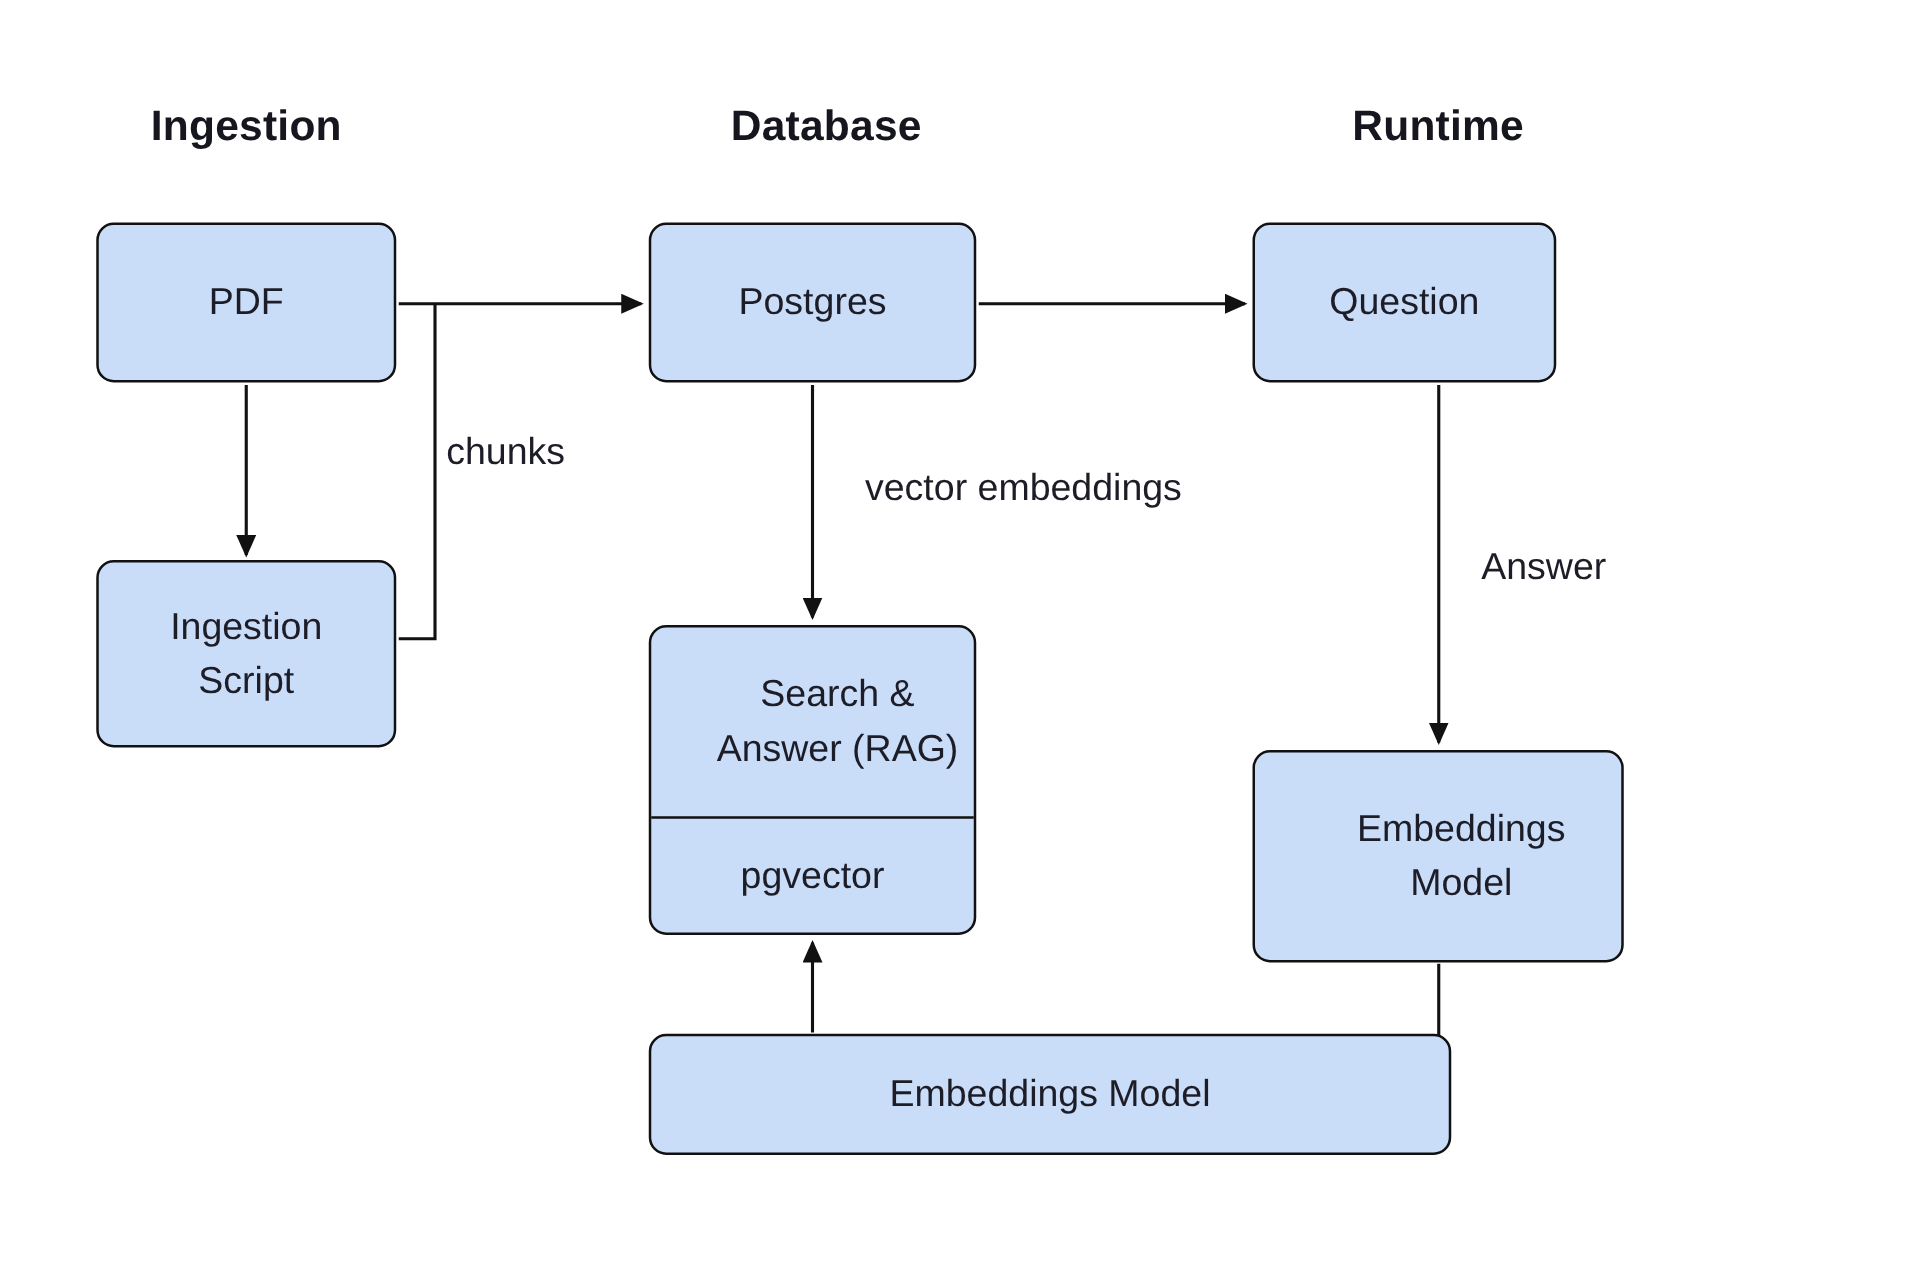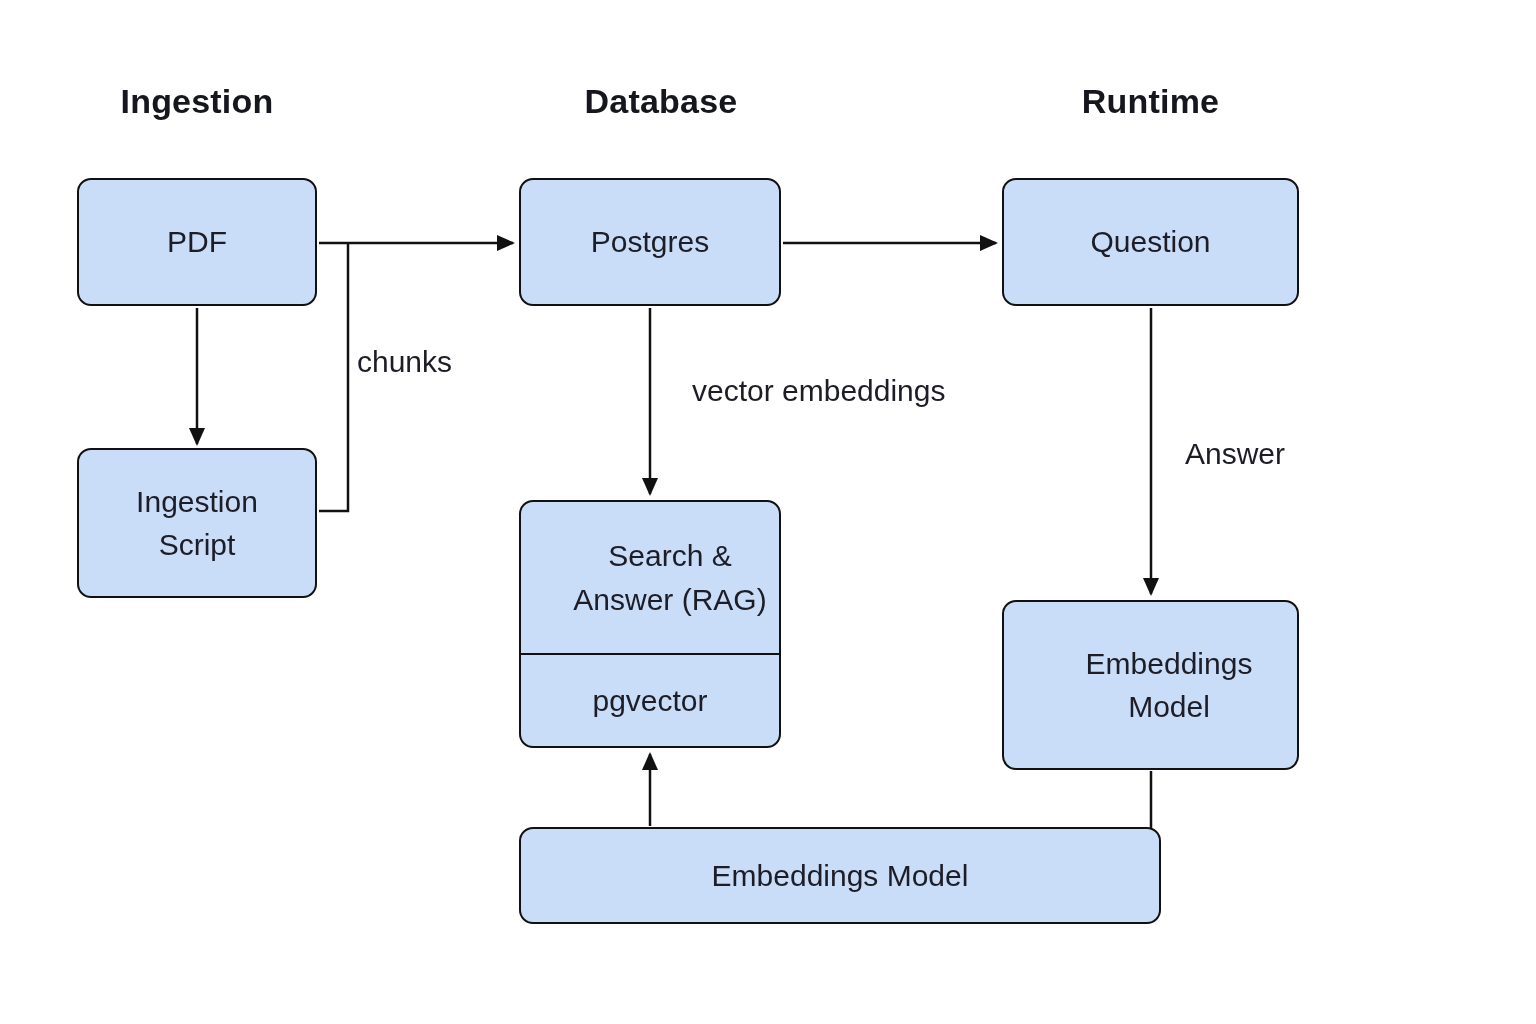--- a/index.html
+++ b/index.html
@@ -38,21 +38,21 @@
     text-align: center;
     font-size: 30px;
     font-weight: 500;
     line-height: 1.45;
     white-space: pre-line;
     color: #1d1d27;
   }
   .node-pdf              { left: 77px;   top: 178px; width: 240px; height: 128px; }
   .node-ingestion-script { left: 77px;   top: 448px; width: 240px; height: 150px; }
   .node-postgres         { left: 519px;  top: 178px; width: 262px; height: 128px; }
-  .node-question         { left: 1002px; top: 178px; width: 297px; height: 128px; }
+  .node-question         { left: 1002px; top: 178px; width: 243px; height: 128px; }
   .node-embeddings-rt    { left: 1002px; top: 600px; width: 297px; height: 170px; padding-left: 37px; }
   .node-embeddings-btm   { left: 519px;  top: 827px; width: 642px; height: 97px; }
 
   .node-search-stack {
     left: 519px; top: 500px; width: 262px; height: 248px;
     flex-direction: column;
     align-items: stretch;
     padding: 0;
   }
   .stack-top {

